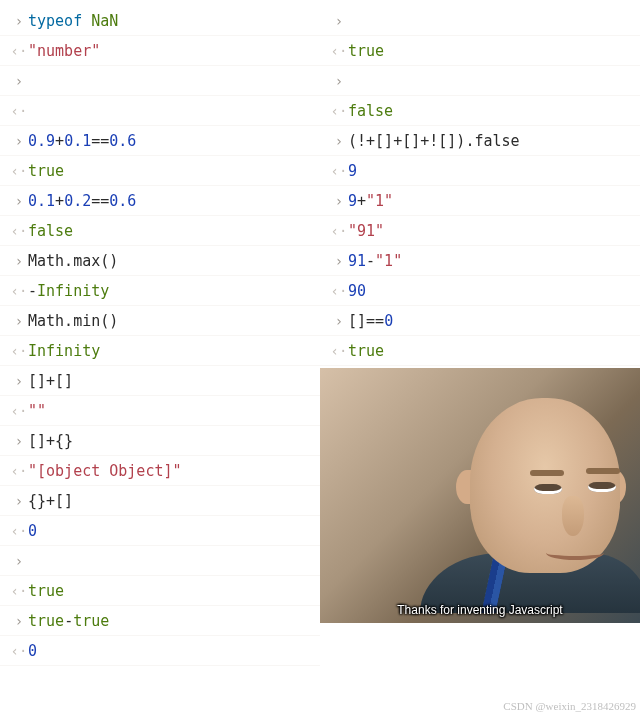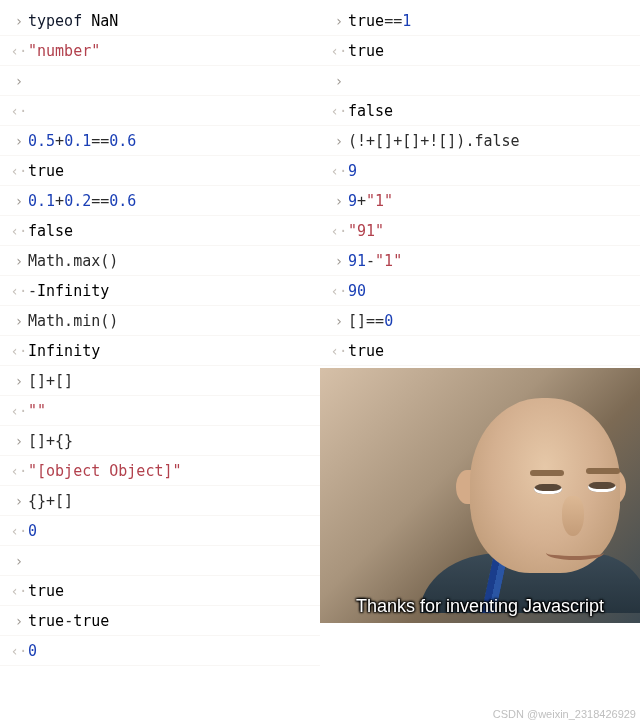--- a/index.html
+++ b/index.html
@@ -32,25 +32,25 @@
       width: 18px;
       flex-shrink: 0;
       text-align: center;
       color: #b8b2ae;
       font-size: 14px;
       user-select: none;
     }
     .gutter.in { color: #a09a94; }
     .gutter.out { color: #c6c0ba; }
     .code { flex: 1; }
-    .kw { color: #0f172a; }
+    .kw { color: #0369a1; }
     .str { color: #b2414d; }
     .plain { color: #2b2b2b; }
     .num { color: #1a3fb5; }
-    .bool { color: #000000; }
+    .bool { color: #4d7c0f; }
 
     .meme {
       position: absolute;
       right: 0;
       top: 368px;
       width: 320px;
       height: 255px;
       background: linear-gradient(135deg, #d6c0a8 0%, #a8947c 40%, #7c6a54 60%, #3d4a52 100%);
       overflow: hidden;
     }
@@ -123,65 +123,65 @@
       transform: skewX(-12deg);
     }
     .meme-caption {
       position: absolute;
       bottom: 6px;
       left: 0;
       width: 100%;
       text-align: center;
       color: #fff;
       font-family: Arial, sans-serif;
-      font-size: 18px;
+      font-size: 12px;
       text-shadow: 1px 1px 2px #000, -1px -1px 2px #000, 1px -1px 2px #000, -1px 1px 2px #000;
       font-weight: 500;
     }
 
     .watermark {
       position: absolute;
-      bottom: 4px;
+      bottom: 12px;
       right: 4px;
-      font-family: Liberation Sans, sans-serif;
+      font-family: Liberation Serif, serif;
       font-size: 11px;
       color: #bfbfbf;
       text-align: right;
     }
   </style>
 </head>
 <body>
 
 <div class="cols">
   <div class="col col-left" id="col-left">
       <div class="row"><span class="gutter in">›</span><span class="code"><span class="kw">typeof</span><span class="plain"> </span><span class="bool">NaN</span></span></div>
       <div class="row"><span class="gutter out">‹·</span><span class="code"><span class="str">"number"</span></span></div>
       <div class="row"><span class="gutter in">›</span></div>
       <div class="row"><span class="gutter out">‹·</span></div>
-      <div class="row"><span class="gutter in">›</span><span class="code"><span class="num">0.5</span><span class="plain">+</span><span class="num">0.1</span><span class="plain">==</span><span class="num">0.6</span></span></div>
+      <div class="row"><span class="gutter in">›</span><span class="code"><span class="num">0.9</span><span class="plain">+</span><span class="num">0.1</span><span class="plain">==</span><span class="num">0.6</span></span></div>
       <div class="row"><span class="gutter out">‹·</span><span class="code"><span class="bool">true</span></span></div>
       <div class="row"><span class="gutter in">›</span><span class="code"><span class="num">0.1</span><span class="plain">+</span><span class="num">0.2</span><span class="plain">==</span><span class="num">0.6</span></span></div>
       <div class="row"><span class="gutter out">‹·</span><span class="code"><span class="bool">false</span></span></div>
       <div class="row"><span class="gutter in">›</span><span class="code"><span class="plain">Math.max()</span></span></div>
       <div class="row"><span class="gutter out">‹·</span><span class="code"><span class="plain">-</span><span class="bool">Infinity</span></span></div>
       <div class="row"><span class="gutter in">›</span><span class="code"><span class="plain">Math.min()</span></span></div>
       <div class="row"><span class="gutter out">‹·</span><span class="code"><span class="bool">Infinity</span></span></div>
       <div class="row"><span class="gutter in">›</span><span class="code"><span class="plain">[]+[]</span></span></div>
       <div class="row"><span class="gutter out">‹·</span><span class="code"><span class="str">""</span></span></div>
       <div class="row"><span class="gutter in">›</span><span class="code"><span class="plain">[]+{}</span></span></div>
       <div class="row"><span class="gutter out">‹·</span><span class="code"><span class="str">"[object Object]"</span></span></div>
       <div class="row"><span class="gutter in">›</span><span class="code"><span class="plain">{}+[]</span></span></div>
       <div class="row"><span class="gutter out">‹·</span><span class="code"><span class="num">0</span></span></div>
       <div class="row"><span class="gutter in">›</span></div>
       <div class="row"><span class="gutter out">‹·</span><span class="code"><span class="bool">true</span></span></div>
       <div class="row"><span class="gutter in">›</span><span class="code"><span class="bool">true</span><span class="plain">-</span><span class="bool">true</span></span></div>
       <div class="row"><span class="gutter out">‹·</span><span class="code"><span class="num">0</span></span></div>
     </div>
   <div class="col col-right" id="col-right">
-      <div class="row"><span class="gutter in">›</span><span class="code"><span class="bool">true</span><span class="plain">==</span><span class="num">1</span></span></div>
+      <div class="row"><span class="gutter in">›</span></div>
       <div class="row"><span class="gutter out">‹·</span><span class="code"><span class="bool">true</span></span></div>
       <div class="row"><span class="gutter in">›</span></div>
       <div class="row"><span class="gutter out">‹·</span><span class="code"><span class="bool">false</span></span></div>
       <div class="row"><span class="gutter in">›</span><span class="code"><span class="plain">(!+[]+[]+![]).false</span></span></div>
       <div class="row"><span class="gutter out">‹·</span><span class="code"><span class="num">9</span></span></div>
       <div class="row"><span class="gutter in">›</span><span class="code"><span class="num">9</span><span class="plain">+</span><span class="str">"1"</span></span></div>
       <div class="row"><span class="gutter out">‹·</span><span class="code"><span class="str">"91"</span></span></div>
       <div class="row"><span class="gutter in">›</span><span class="code"><span class="num">91</span><span class="plain">-</span><span class="str">"1"</span></span></div>
       <div class="row"><span class="gutter out">‹·</span><span class="code"><span class="num">90</span></span></div>
       <div class="row"><span class="gutter in">›</span><span class="code"><span class="plain">[]==</span><span class="num">0</span></span></div>

